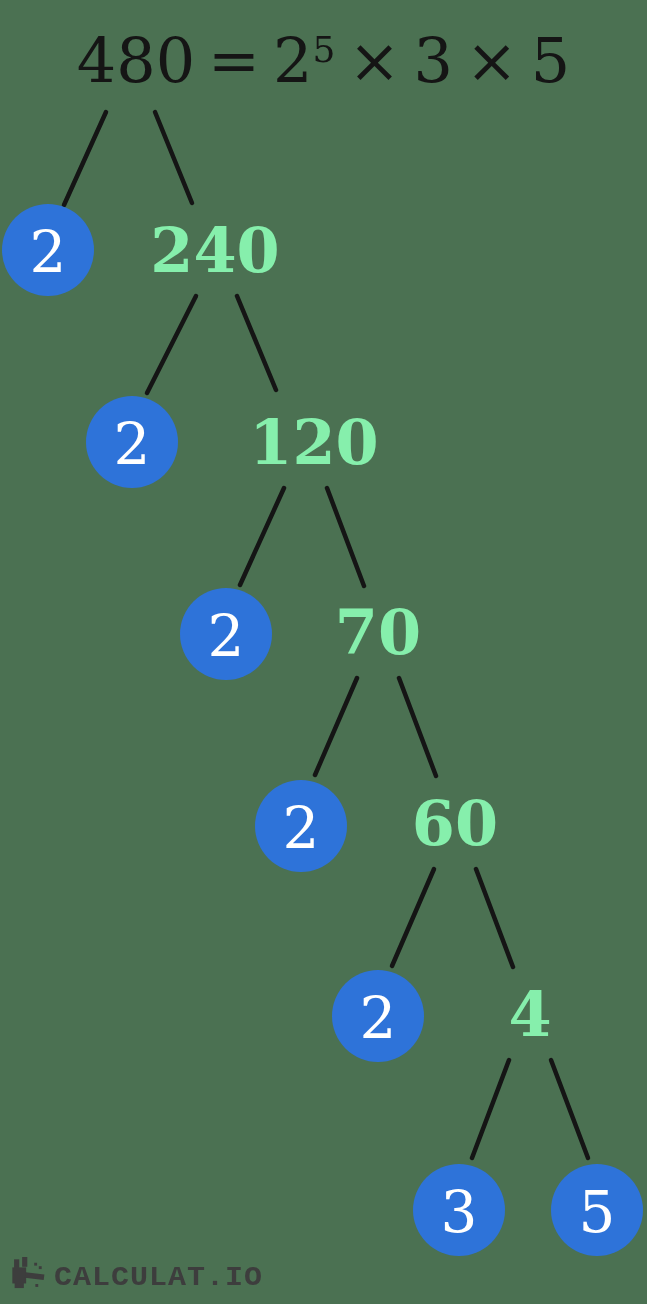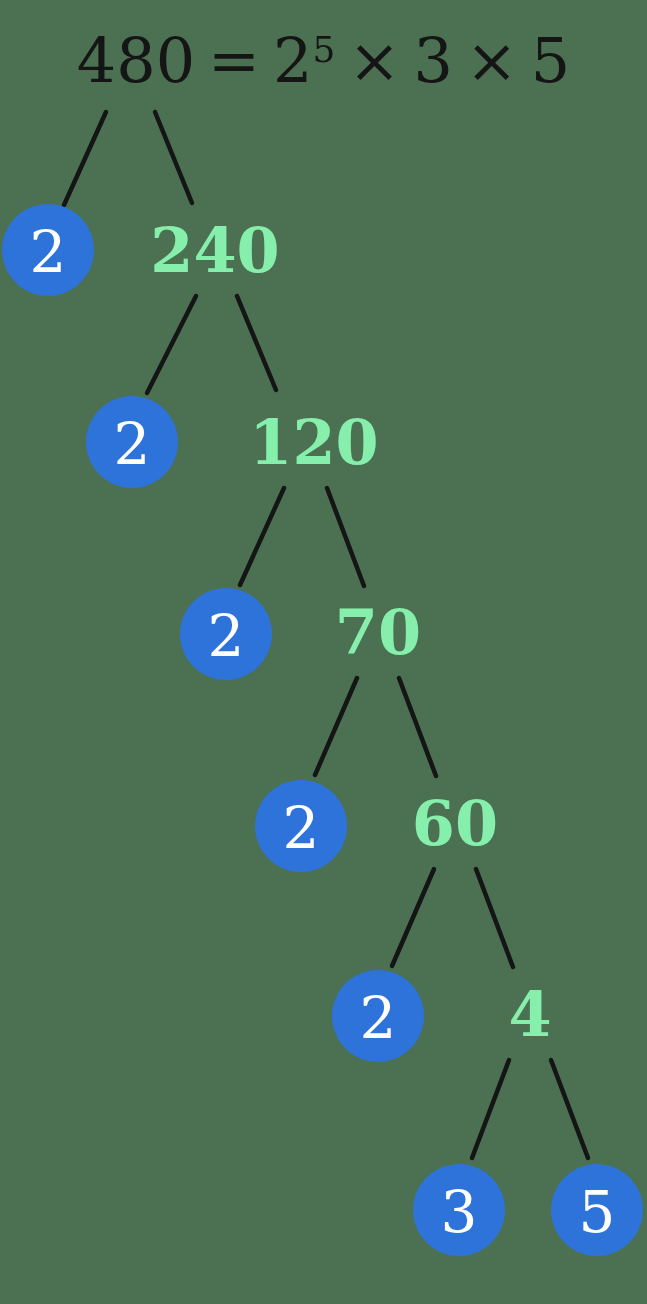--- a/index.html
+++ b/index.html
@@ -126,14 +126,31 @@
       </div>
       <div class="node composite" style="left: 530px; top: 1015px;"><span>4</span></div>
       <div class="node prime" style="left: 459px; top: 1210px;">
         <span>3</span>
       </div>
       <div class="node prime" style="left: 597px; top: 1210px;">
         <span>5</span>
       </div>
     </div>
 
+  <div class="watermark">
+    <svg class="logo" width="46" height="44" viewBox="0 0 16 15">
+      <g fill="#3d3d3d">
+        <rect x="4.2" y="1" width="1.8" height="3"></rect>
+        <rect x="7" y="0.2" width="1.8" height="3.4"></rect>
+        <rect x="3.6" y="3.8" width="4.8" height="5.6"></rect>
+        <rect x="4.4" y="9.2" width="3.2" height="1.8"></rect>
+        <g transform="rotate(7 9 7)">
+          <rect x="8" y="5.6" width="6.6" height="1.9"></rect>
+        </g>
+        <rect x="11.2" y="2.2" width="1" height="1"></rect>
+        <rect x="12.8" y="3.4" width="1" height="1"></rect>
+        <rect x="11.6" y="9.6" width="1" height="1"></rect>
+      </g>
+    </svg>
+    <span class="wm-text">CALCULAT.IO</span>
+  </div>
 
 </div>
 
 </body></html>

